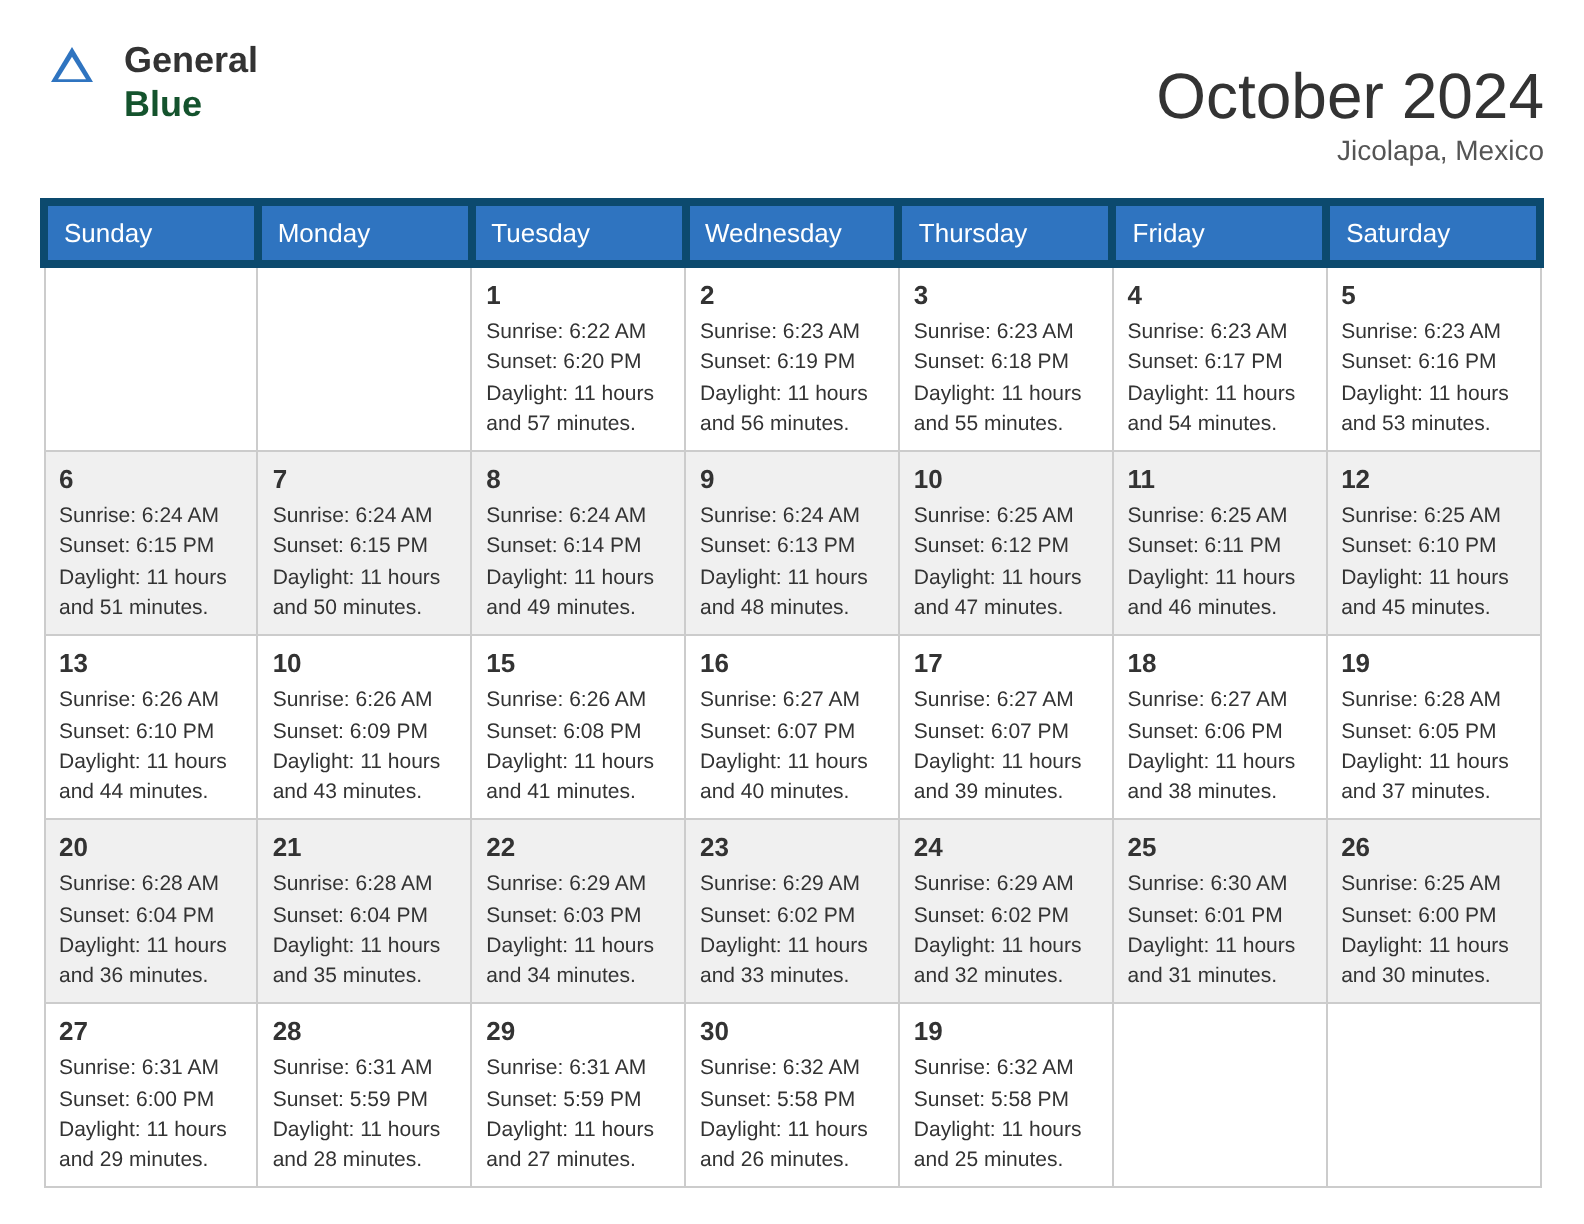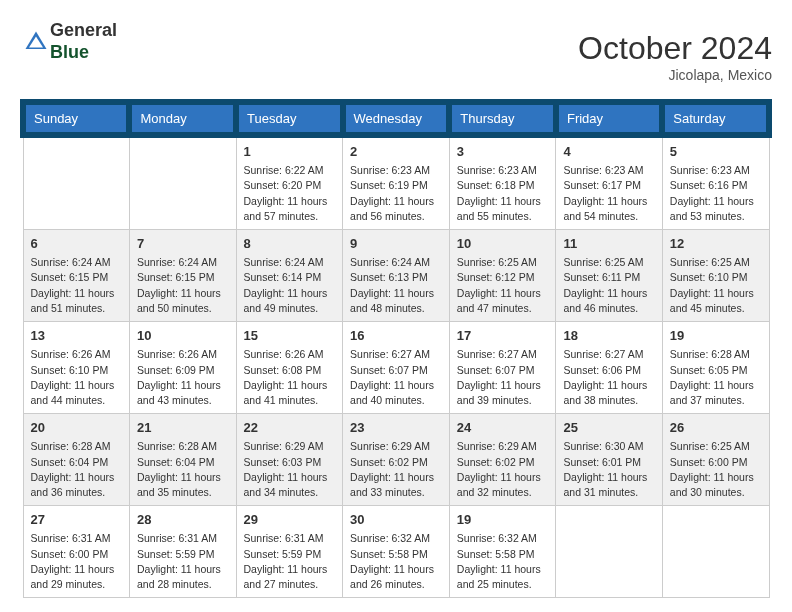--- a/index.html
+++ b/index.html
@@ -11,22 +11,21 @@
       padding: 20px;
     }
     .header {
       display: flex;
       justify-content: space-between;
       align-items: flex-start;
       margin-bottom: 16px;
     }
     .logo {
       display: flex;
-      align-items: center;
-      gap: 0;
+      gap: 12px;
     }
     .logo-text {
       font-size: 18px;
       font-weight: bold;
       line-height: 1.2;
     }
     .logo-general { color: #333; }
     .logo-blue { color: #14532d; margin-top: 32px; }
     .logo-icon {
       width: 28px;
@@ -51,21 +50,21 @@
       border-collapse: collapse;
       font-size: 11px;
     }
     .calendar th {
       background-color: #2f74c0;
       color: #fff;
       padding: 6px 8px;
       text-align: left;
       font-size: 13px;
       font-weight: normal;
-      border: 6px solid #0c4a6e;
+      border: 4px solid #0c4a6e;
     }
     .calendar td {
       border: 1px solid #ccc;
       vertical-align: top;
       padding: 5px 7px;
       width: 107px;
       min-height: 80px;
       background: #fff;
       color: #333;
       line-height: 1.4;

